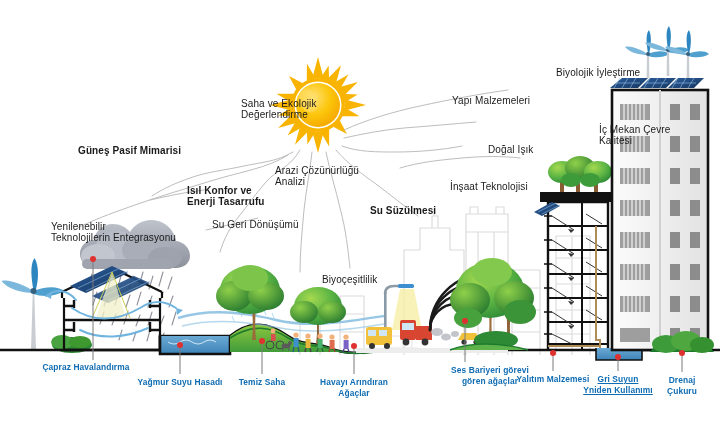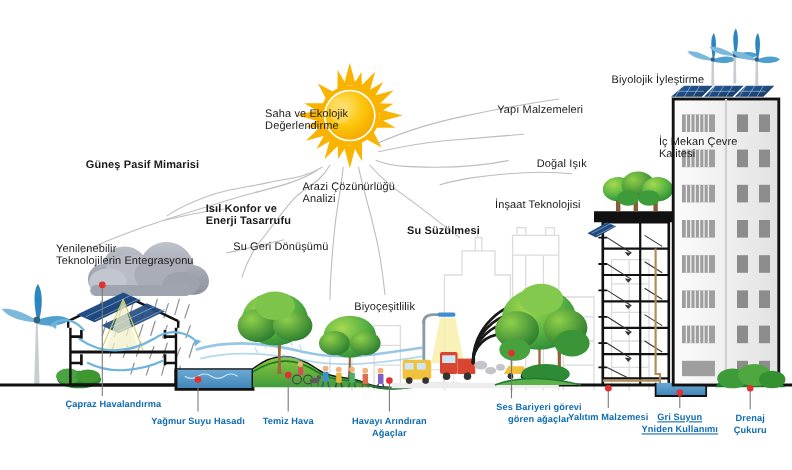--- a/index.html
+++ b/index.html
@@ -522,23 +522,23 @@
       <div class="lbl" style="left: 322px; top: 206px; font-weight: bold;">Su Süzülmesi</div>
       <div class="lbl" style="left: 404px; top: 96px;">Yapı Malzemeleri</div>
       <div class="lbl" style="left: 440px; top: 145px;">Doğal Işık</div>
       <div class="lbl" style="left: 402px; top: 182px;">İnşaat Teknolojisi</div>
       <div class="lbl" style="left: 508px; top: 68px;">Biyolojik İyleştirme</div>
       <div class="lbl" style="left: 523px; top: 125px; margin-left: 28px;">İç Mekan Çevre
 Kalitesi</div>
       <div class="lbl" style="left: 274px; top: 275px;">Biyoçeşitlilik</div>
     </div>
   <div id="bottom-labels">
-      <div class="blbl ctr" style="left: 103px; top: 362px;">Çapraz Havalandırma</div>
+      <div class="blbl ctr" style="left: 86px; top: 362px;">Çapraz Havalandırma</div>
       <div class="blbl ctr" style="left: 180px; top: 377px;">Yağmur Suyu Hasadı</div>
-      <div class="blbl ctr" style="left: 262px; top: 377px;">Temiz Hava</div>
+      <div class="blbl ctr" style="left: 262px; top: 377px;">Temiz Saha</div>
       <div class="blbl ctr" style="left: 354px; top: 377px;">Havayı Arındıran
 Ağaçlar</div>
       <div class="blbl ctr" style="left: 490px; top: 365px;">Ses Bariyeri görevi
 gören ağaçlar</div>
       <div class="blbl ctr" style="left: 553px; top: 374px;">Yalıtım Malzemesi</div>
       <div class="blbl ctr u" style="left: 618px; top: 374px;">Gri Suyun
 Yniden Kullanımı</div>
       <div class="blbl ctr" style="left: 682px; top: 375px;">Drenaj Çukuru</div>
     </div>
 

